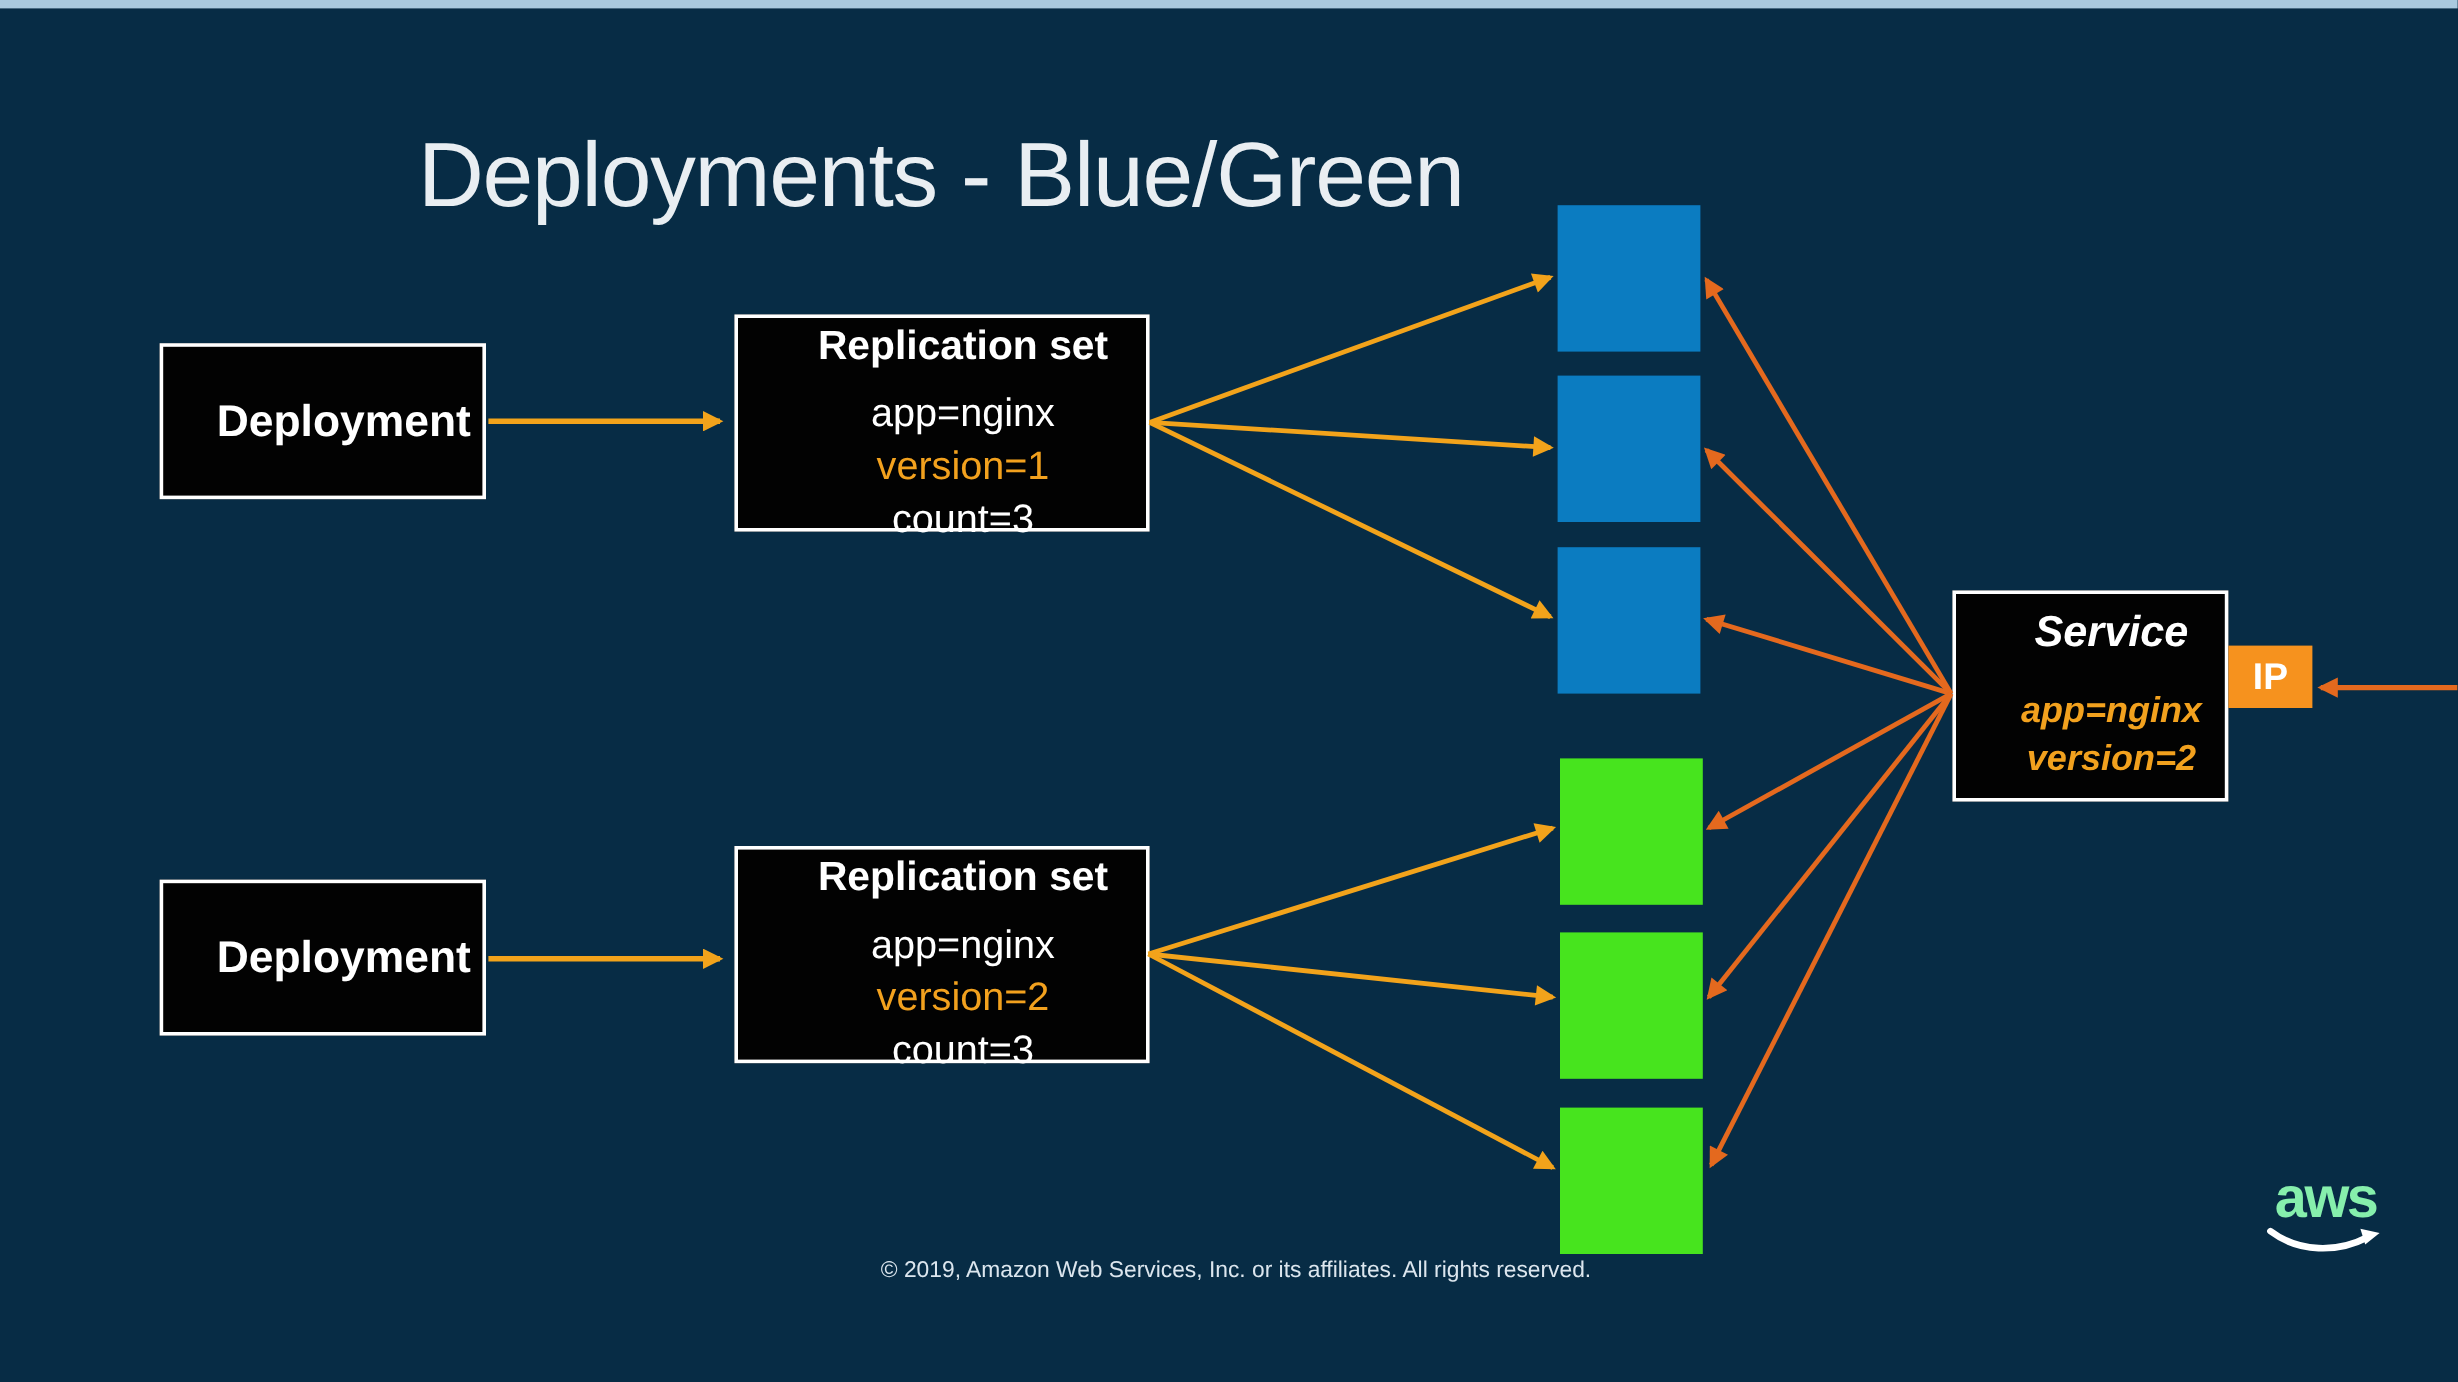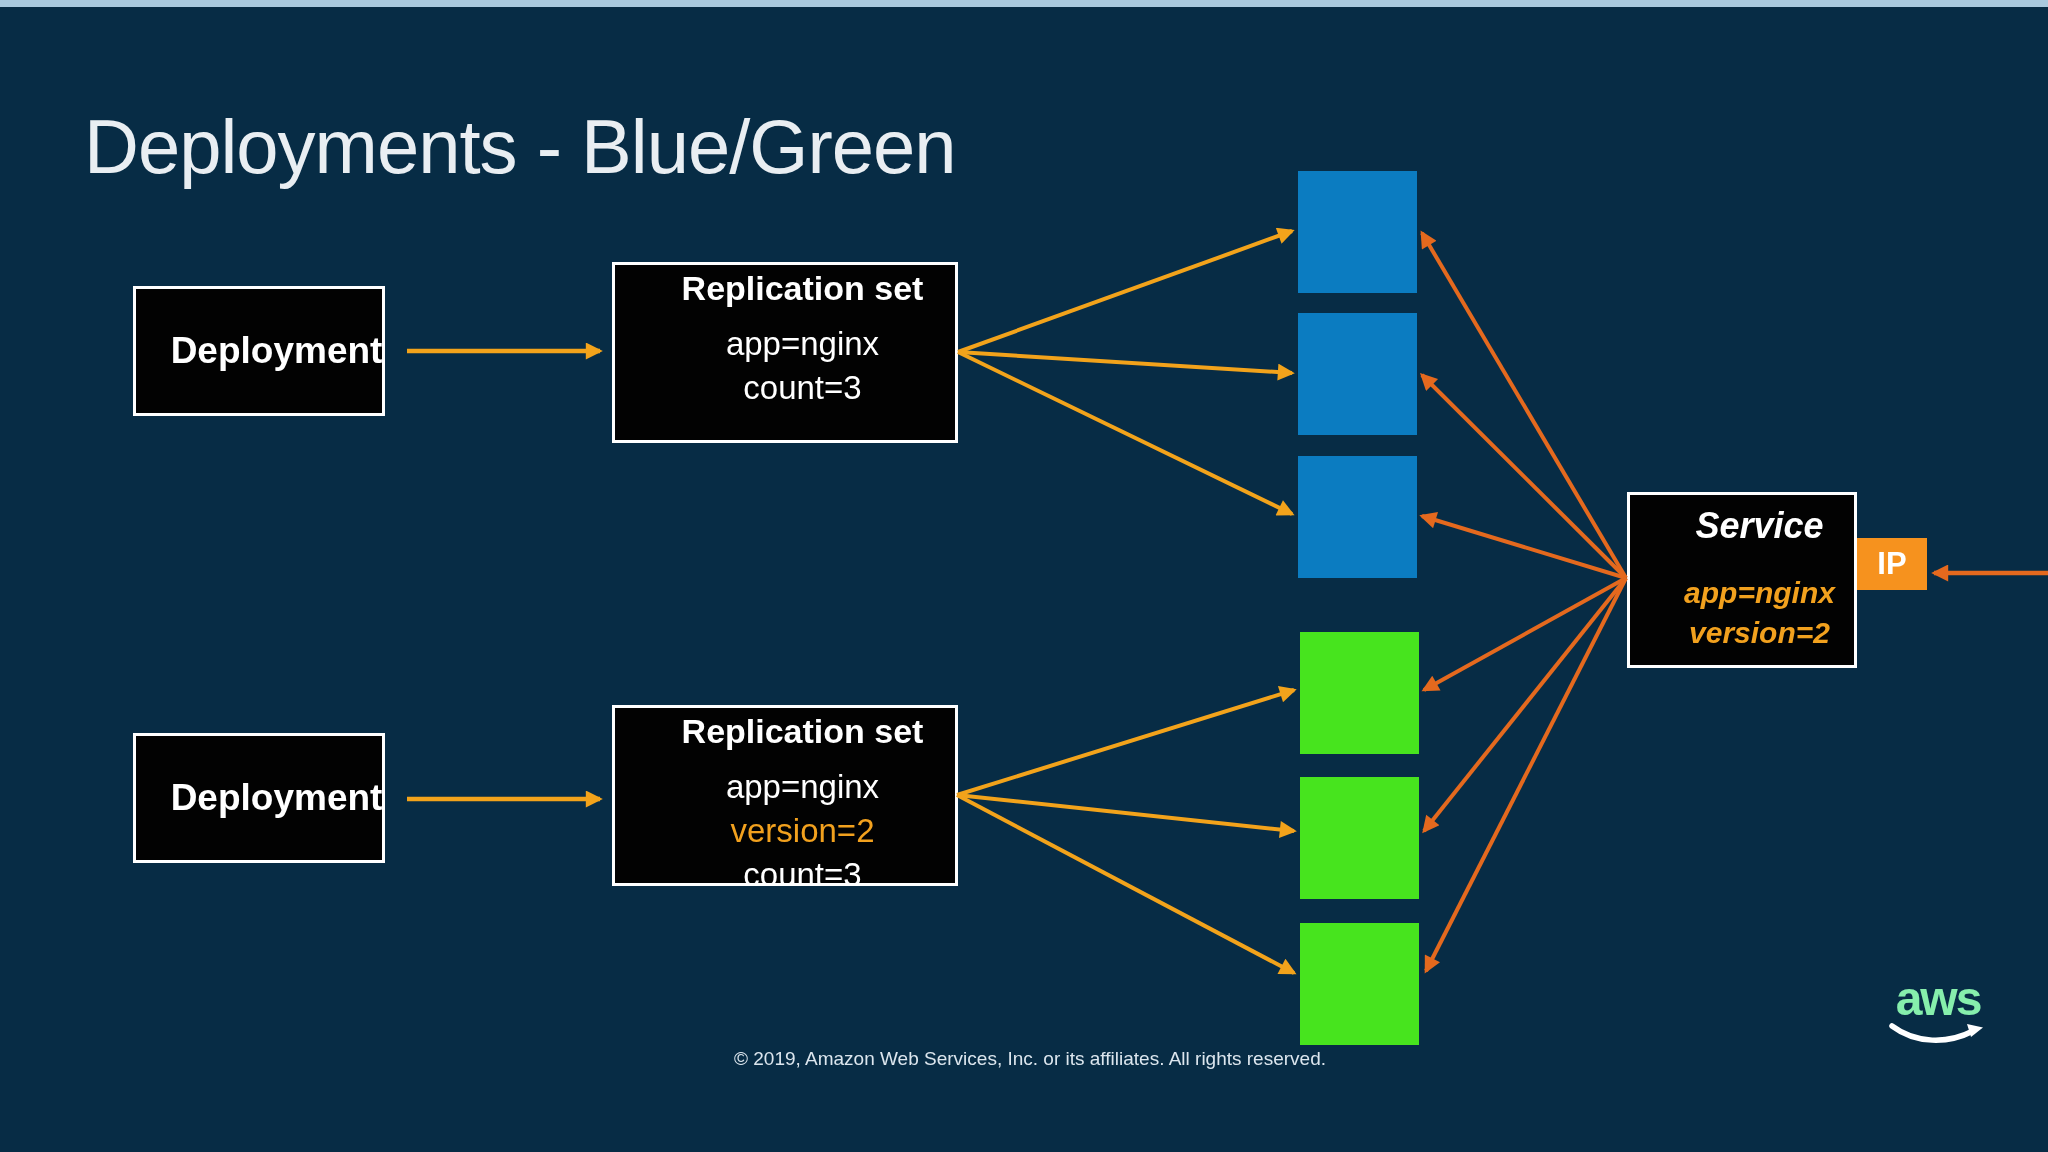--- a/index.html
+++ b/index.html
@@ -10,28 +10,28 @@
   }
   html,body{margin:0;padding:0;}
   body{
     width:2048px;height:1152px;position:relative;overflow:hidden;
     background:var(--background);
     font-family:"Liberation Sans","DejaVu Sans",sans-serif;
   }
   .top-bar{position:absolute;left:0;top:0;width:2048px;height:7px;background:var(--top_bar);}
   .page-title{
     position:absolute;left:84px;top:52px;width:1400px;
-    font-size:76px;font-weight:400;color:var(--title_text);letter-spacing:-1px;
+    font-size:76px;font-weight:400;color:var(--title_text);letter-spacing:-1px;text-align:center;
   }
   .node{
     position:absolute;background:var(--box_fill);border:3px solid var(--box_border);
     box-sizing:border-box;color:var(--body_text);padding-left:35px;
   }
   .deploy{
-    width:252px;height:130px;display:flex;align-items:center;justify-content:center;
+    width:272px;height:130px;display:flex;align-items:center;justify-content:center;
     font-size:37px;font-weight:bold;
   }
   .rset{width:346px;height:181px;text-align:center;}
   .rset .rs-title{font-size:34px;font-weight:bold;margin-top:4px;}
   .rset .rs-lines{margin-top:14px;font-size:33px;line-height:44px;}
   .accent{color:var(--accent_text);}
   .service{width:230px;height:176px;text-align:center;font-style:italic;}
   .service .sv-title{font-size:36px;font-weight:bold;margin-top:10px;}
   .service .sv-lines{margin-top:26px;font-size:30px;font-weight:bold;line-height:40px;color:var(--accent_text);}
   .pod{position:absolute;width:119px;height:122px;}
@@ -59,20 +59,21 @@
 <h1 class="page-title">Deployments - Blue/Green</h1>
 
 <div class="node deploy" style="left:133px;top:286px;">
   <span>Deployment</span>
 </div>
 
 <div class="node rset" style="left:612px;top:262px;">
   <div class="rs-title">Replication set</div>
   <div class="rs-lines">
     <div>app=nginx</div>
+    <div class="accent">version=1</div>
     <div>count=3</div>
   </div>
 </div>
 
 <div class="pod blue" style="left:1298px;top:171px;"></div>
 <div class="pod blue" style="left:1298px;top:313px;"></div>
 <div class="pod blue" style="left:1298px;top:456px;"></div>
 
 <div class="node deploy" style="left:133px;top:733px;">
   <span>Deployment</span>

